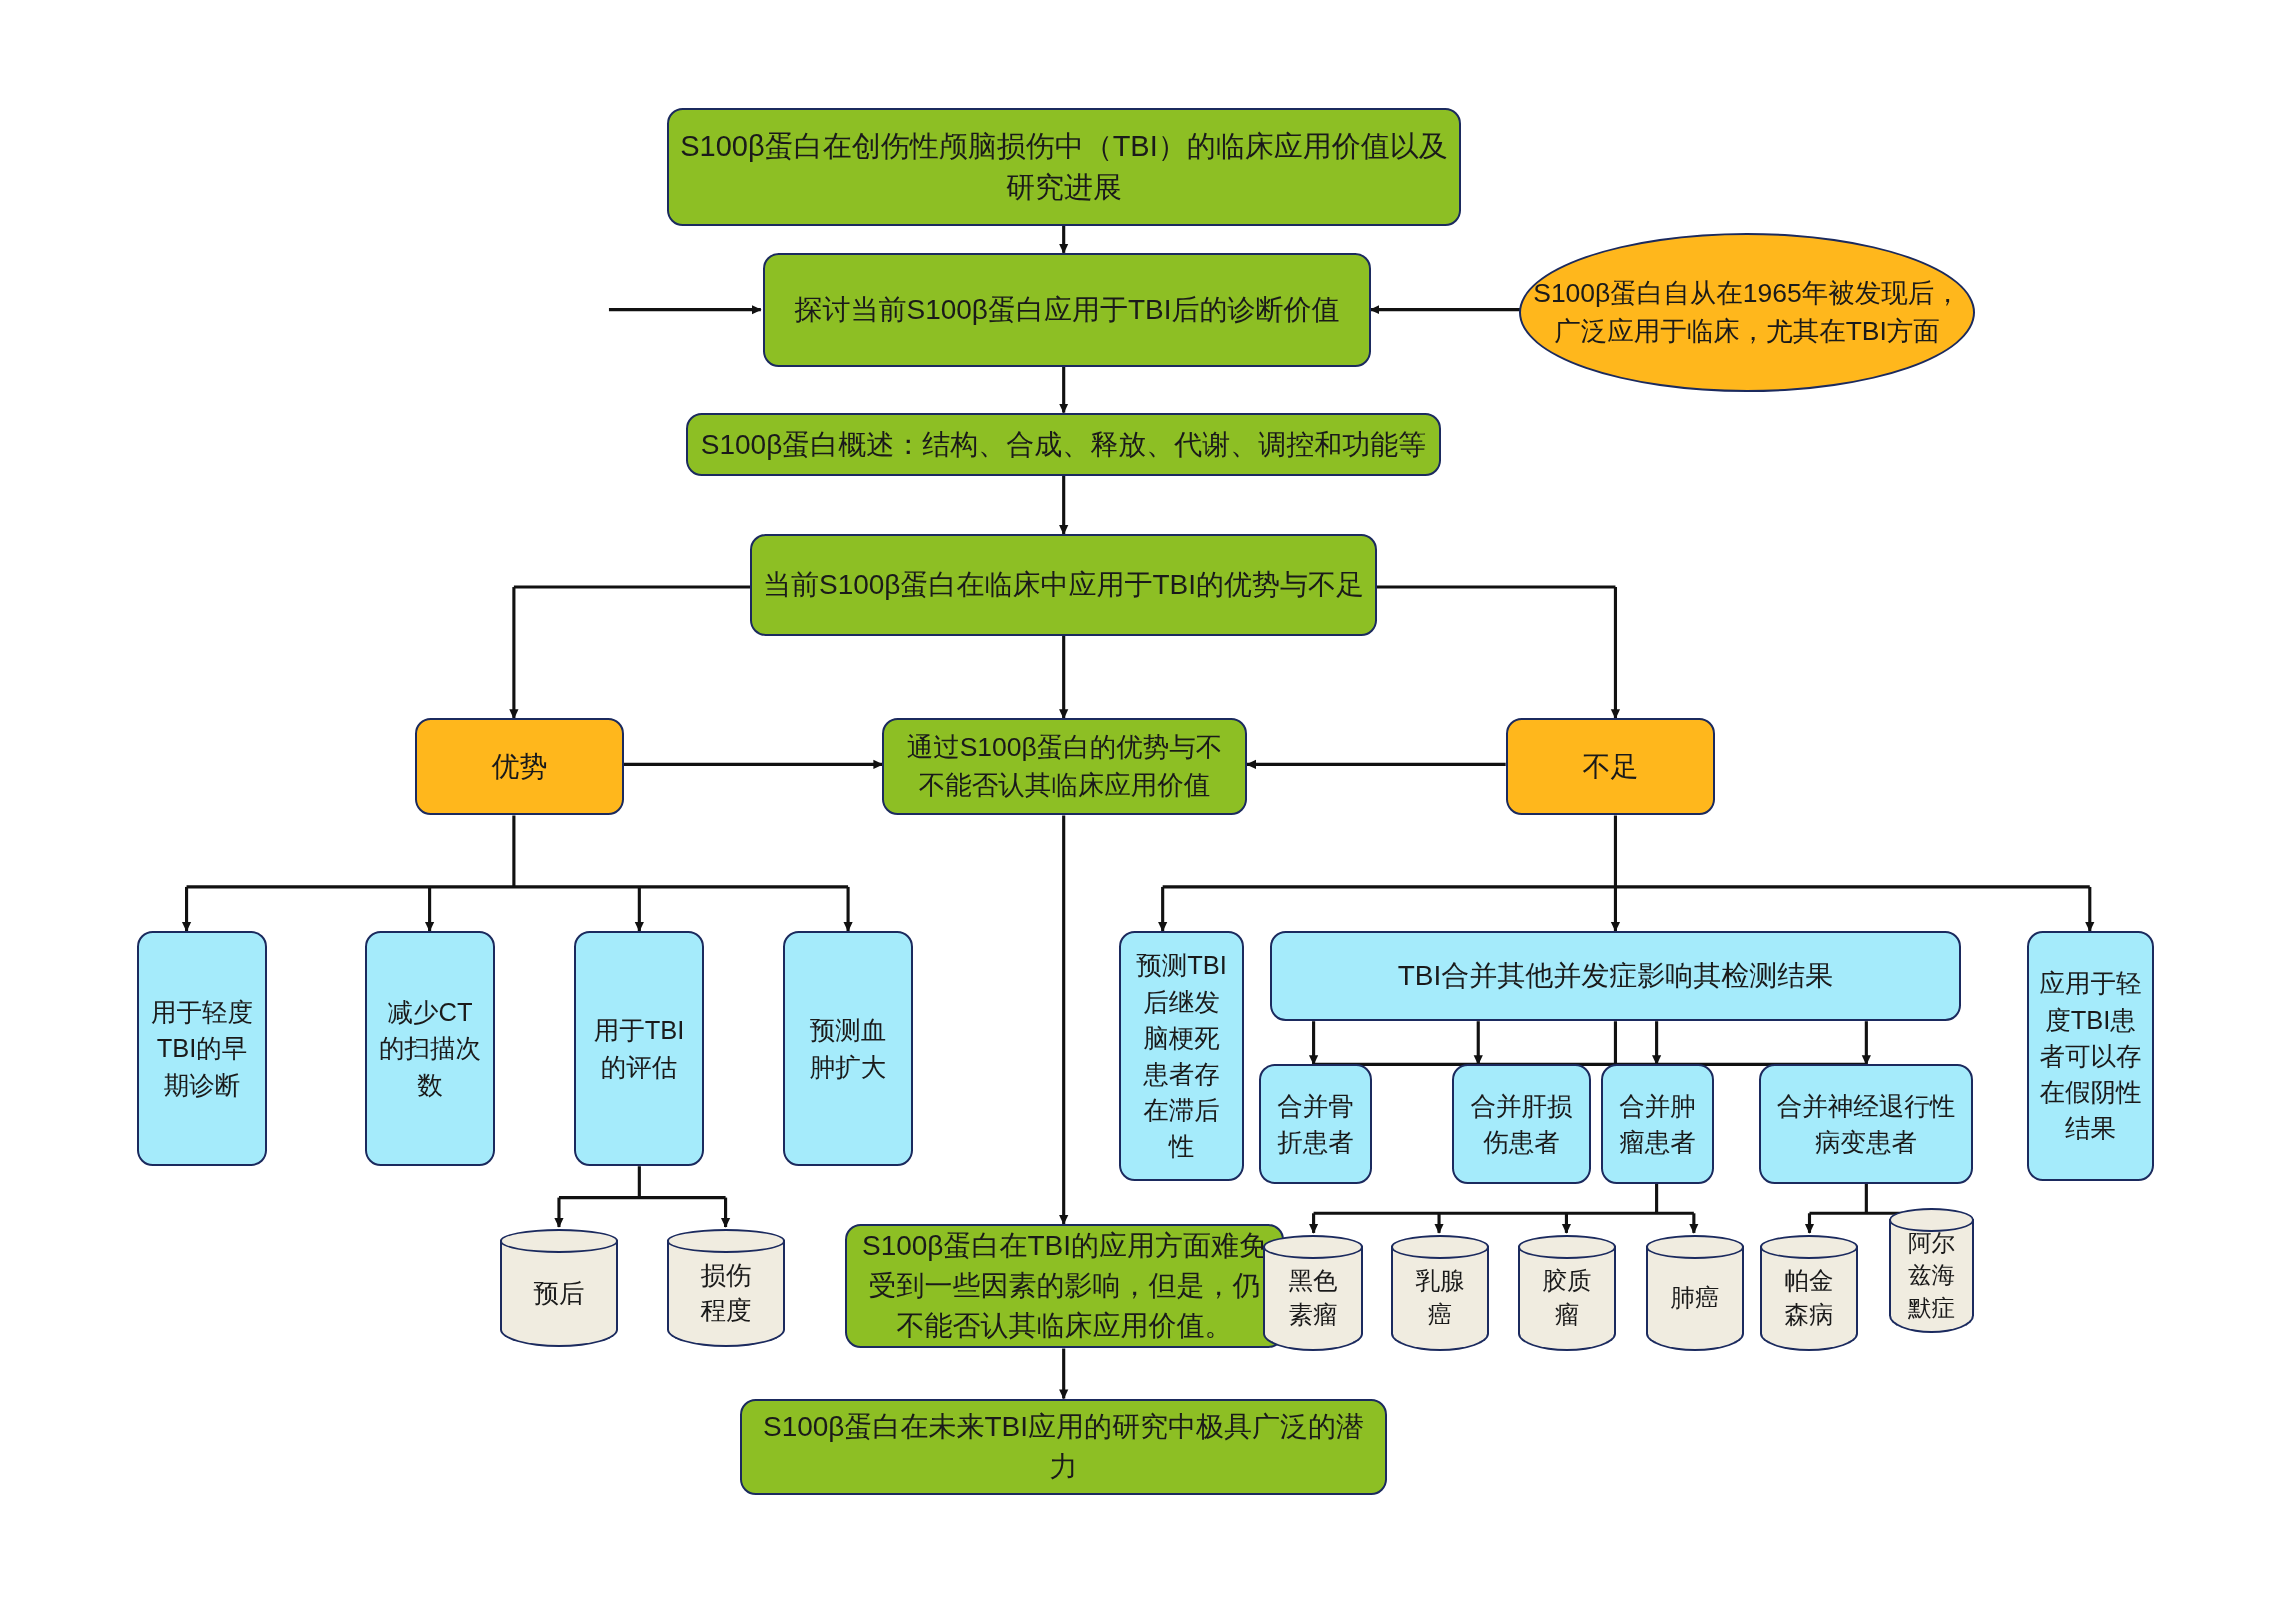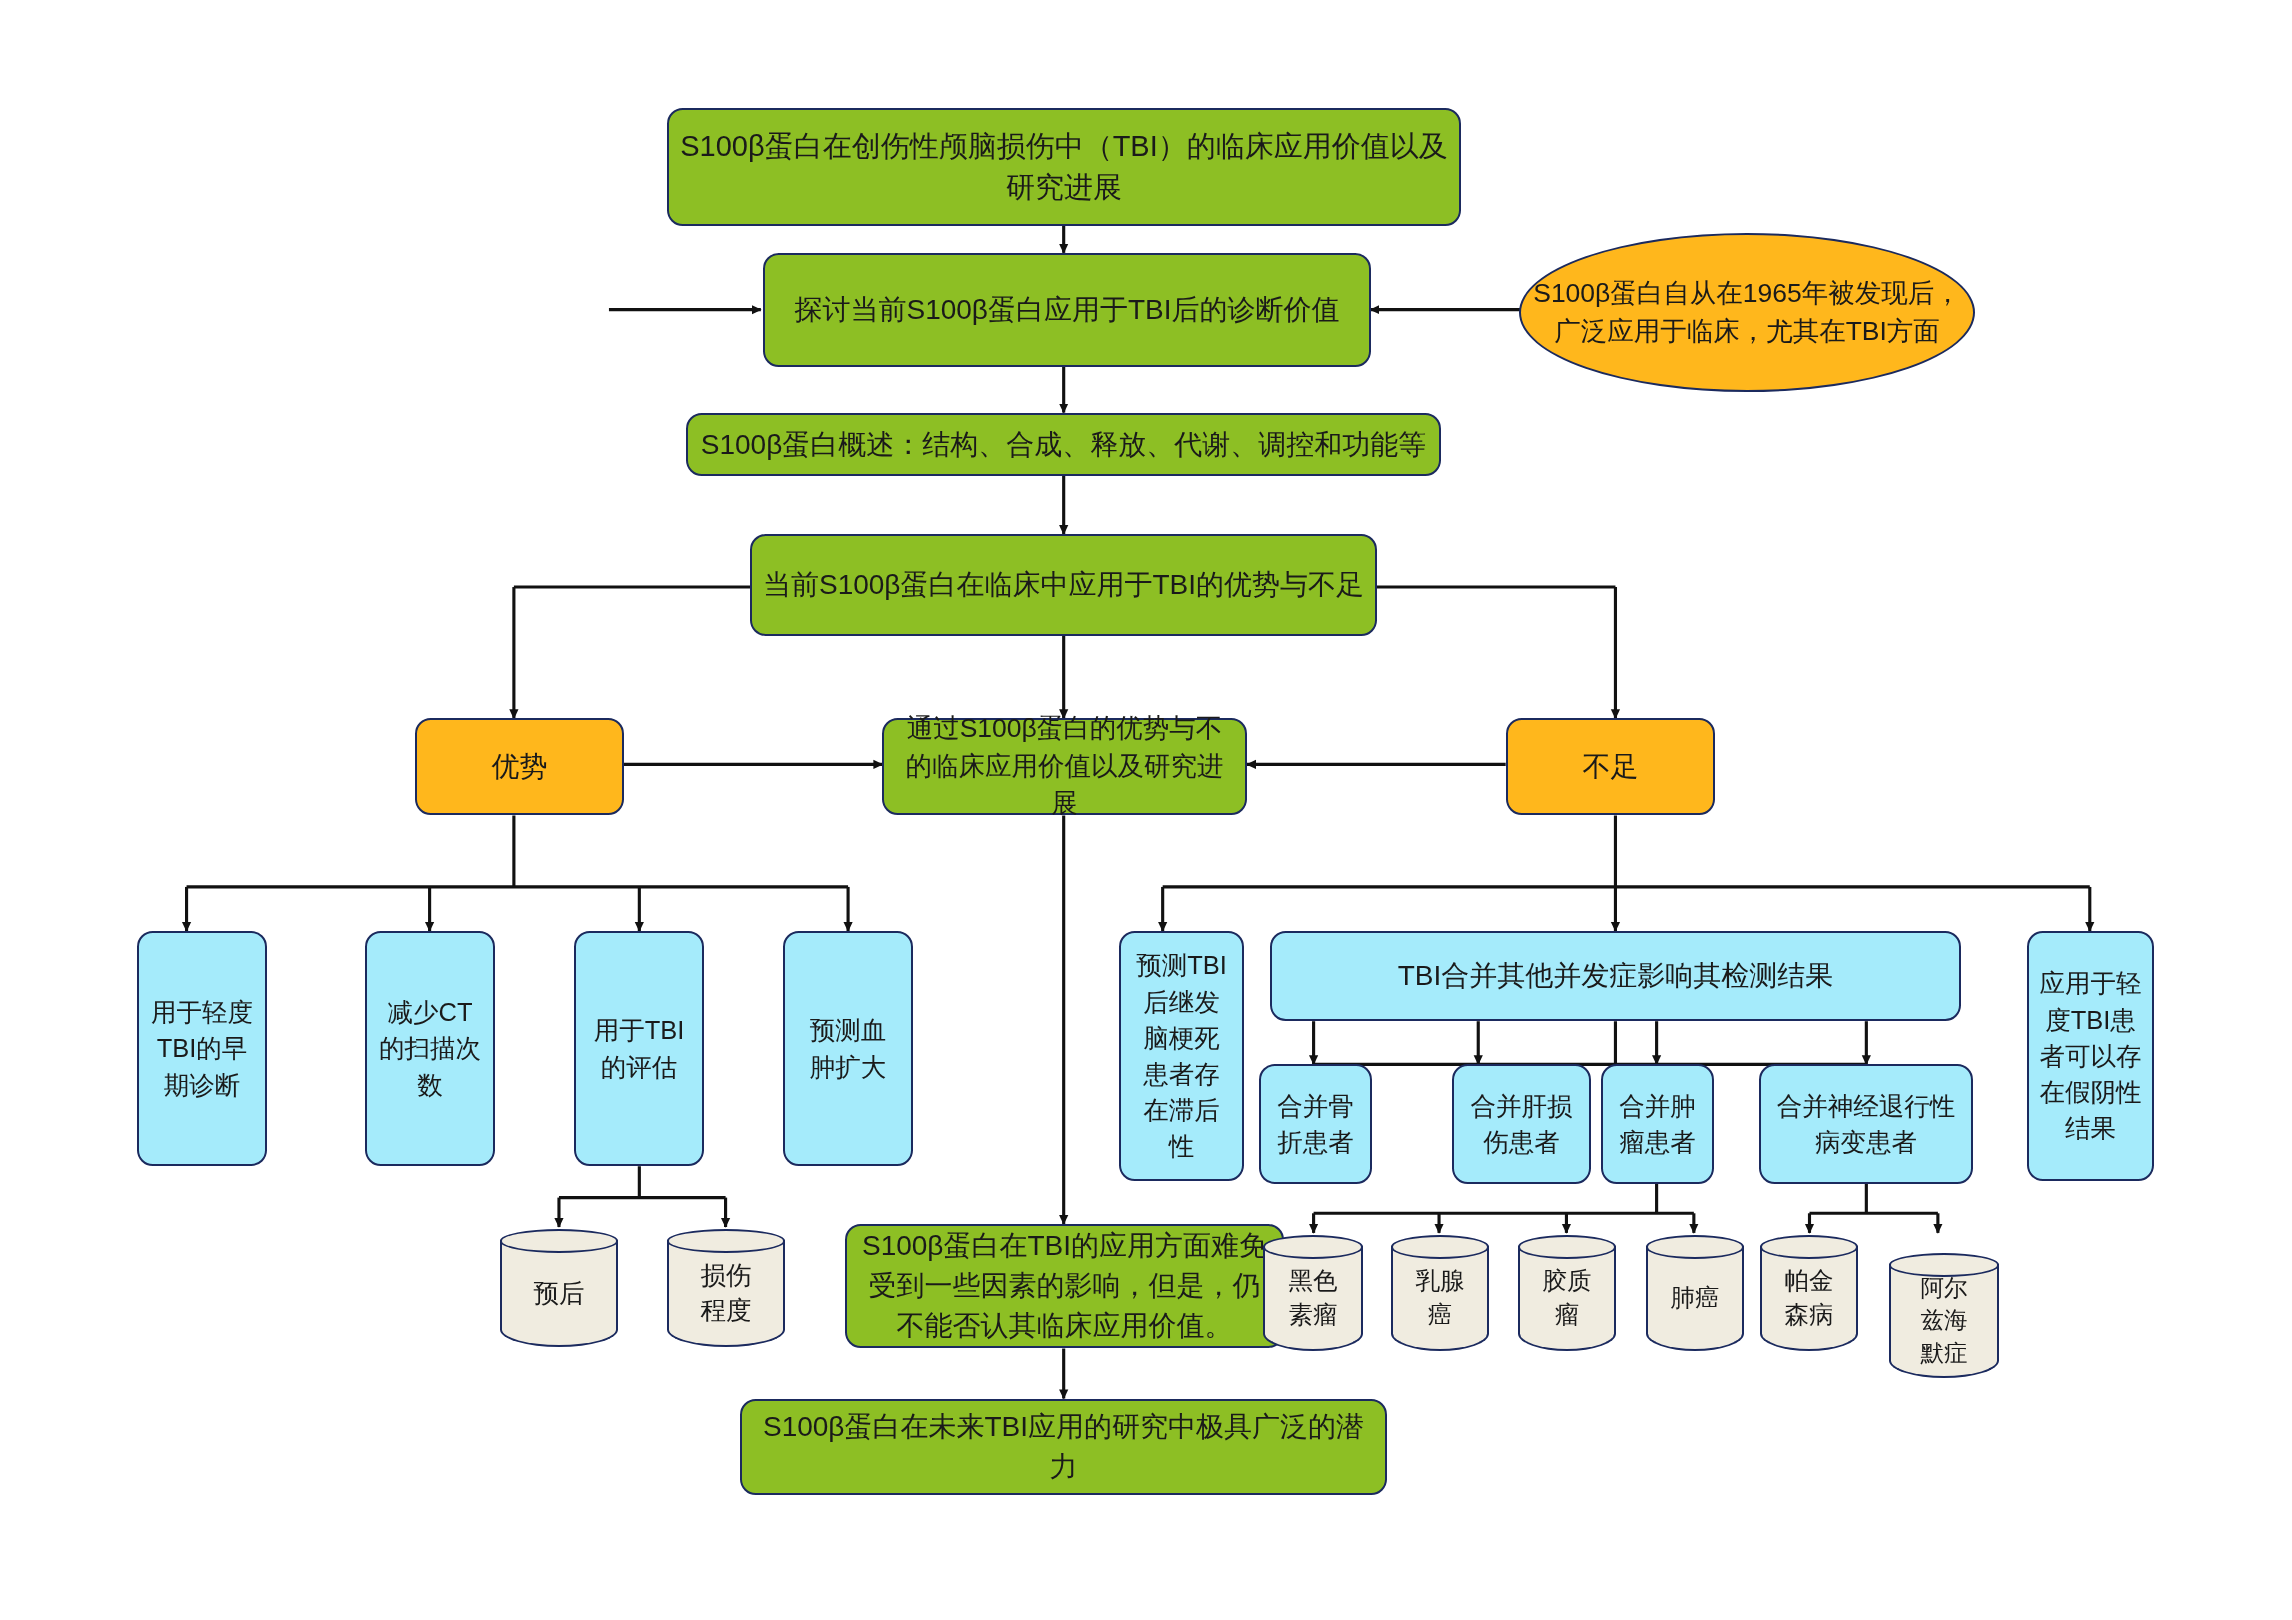--- a/index.html
+++ b/index.html
@@ -182,21 +182,21 @@
 
   <div class="node green fs29" style="left:686px;top:413px;width:755px;height:63px;">S100β蛋白概述：结构、合成、释放、代谢、调控和功能等</div>
 
   <div class="node green fs29" style="left:750px;top:534px;width:627px;height:102px;">当前S100β蛋白在临床中应用于TBI的优势与不足</div>
 
   <div class="node orange-rect fs29" style="left:415px;top:718px;width:209px;height:97px;">优势</div>
 
   <div class="node orange-rect fs29" style="left:1506px;top:718px;width:209px;height:97px;">不足</div>
 
   <div class="node green fs27" style="left:882px;top:718px;width:365px;height:97px;">通过S100β蛋白的优势与不
-的临床应用价值以及研究进展</div>
+不能否认其临床应用价值</div>
 
   <div class="node blue fs26" style="left:137px;top:931px;width:130px;height:235px;">用于轻度
 TBI的早
 期诊断</div>
   <div class="node blue fs26" style="left:365px;top:931px;width:130px;height:235px;">减少CT
 的扫描次
 数</div>
   <div class="node blue fs26" style="left:574px;top:931px;width:130px;height:235px;">用于TBI
 的评估</div>
   <div class="node blue fs26" style="left:783px;top:931px;width:130px;height:235px;">预测血
@@ -265,21 +265,21 @@
     <div class="top"></div>
     <div class="txt fs25">肺癌</div>
   </div>
 
   <div class="cyl" style="left:1760px;top:1235px;width:98px;height:116px;">
     <div class="body"></div>
     <div class="top"></div>
     <div class="txt fs25">帕金
 森病</div>
   </div>
-  <div class="cyl" style="left:1889px;top:1253px;width:110px;height:125px;padding-left:17px;">
+  <div class="cyl" style="left:1889px;top:1208px;width:85px;height:125px;padding-left:17px;">
     <div class="body"></div>
     <div class="top"></div>
     <div class="txt fs24">阿尔
 兹海
 默症</div>
   </div>
 
 </div>
 
 

